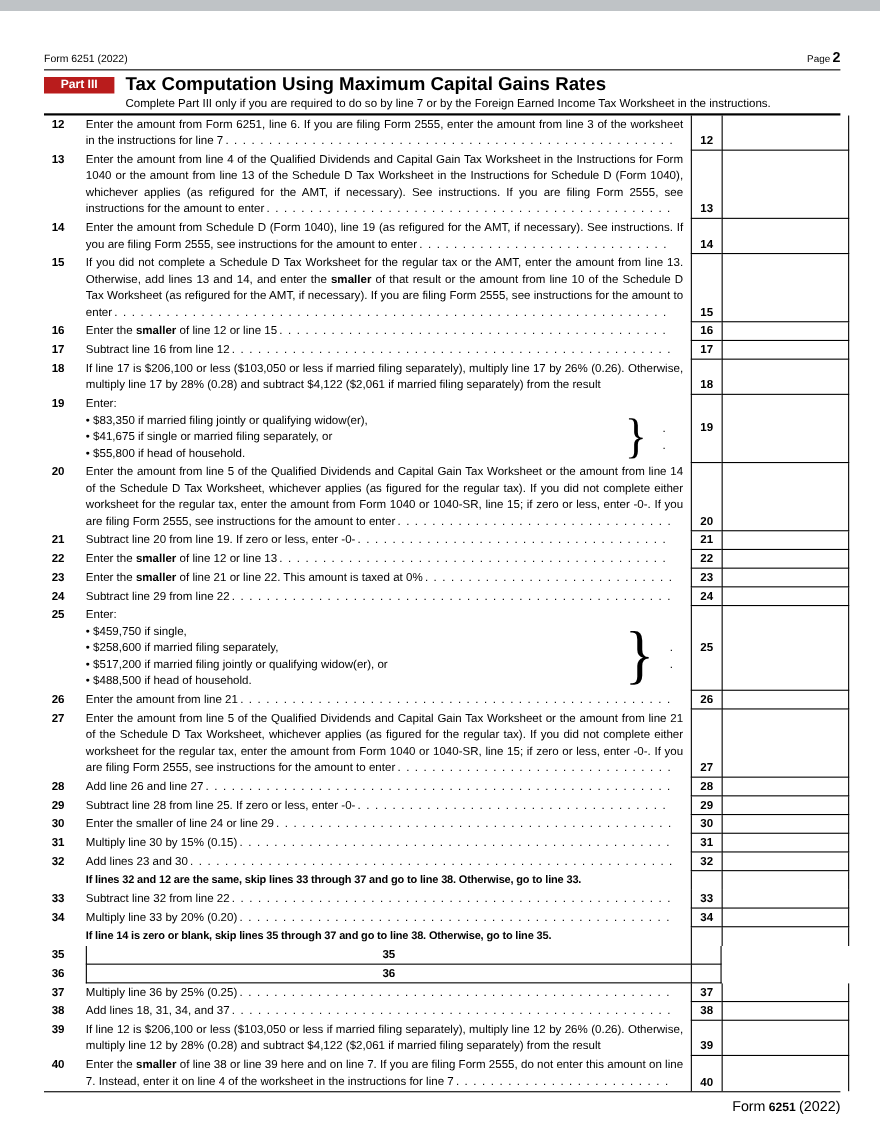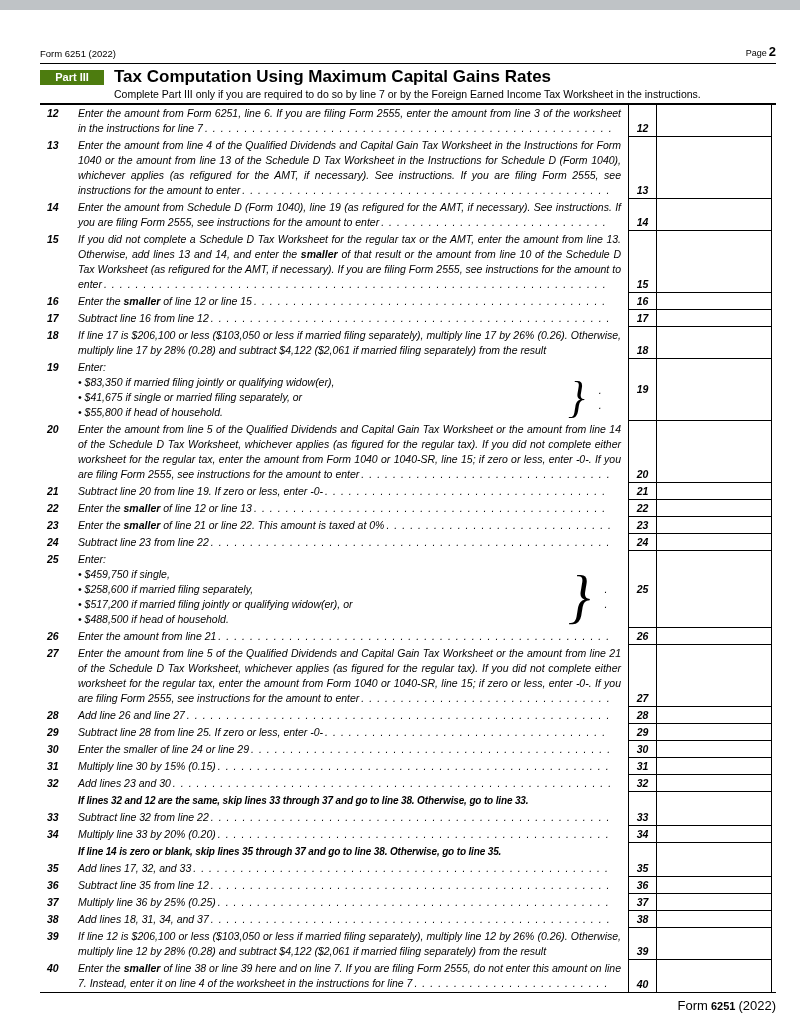--- a/index.html
+++ b/index.html
@@ -1,33 +1,33 @@
 <!DOCTYPE html>
 <html><head>
 <meta charset="utf-8">
 <style>
   * { margin:0; padding:0; box-sizing:border-box; }
   html,body { width:800px; height:1035px; background:#fff; color:#000;
     font-family:"Liberation Sans", sans-serif; overflow:hidden; }
   .top-strip { height:10px; background:#bfc3c6; }
-  .page { padding:0 24px 0 40px; }
+  .page { padding:0 36px 0 40px; }
 
   .header { display:flex; justify-content:space-between; align-items:flex-end;
     margin-top:34px; padding-bottom:4px; border-bottom:1px solid #000; }
   .form-id { font-size:9.5px; }
   .pageinfo { font-size:9px; }
   .page-num { font-size:13px; font-weight:bold; margin-left:2px; }
 
   .part-bar { display:flex; align-items:center; margin-top:3px; }
-  .part-label { background:#4d7c0f; color:#fff; font-weight:bold; font-size:11px;
+  .part-label { background:#b91c1c; color:#fff; font-weight:bold; font-size:11px;
     padding:1px 0 2px; width:64px; text-align:center; flex:0 0 64px; }
   .part-title { font-weight:bold; font-size:17px; margin-left:10px; }
   .part-sub { font-size:10.5px; margin-left:74px; margin-top:1px; padding-bottom:3px; }
 
-  .table { border-top:2px solid #000; border-bottom:1px solid #000;font-style:italic; }
+  .table { border-top:2px solid #000; border-bottom:1px solid #000; }
   .row { display:grid; grid-template-columns:38px 550px 28px 116px; }
   .cell { padding-top:1px; padding-bottom:1px; }
   .cell-num { font-weight:bold; font-size:10.5px; padding-left:7px; line-height:15px; }
   .cell-text { font-size:10.5px; line-height:15px; text-align:justify; padding-right:7px; }
   .cell-boxnum { border-left:1px solid #000; font-weight:bold; font-size:10.5px;
     display:flex; justify-content:center; align-items:flex-end; line-height:13px; }
   .cell-boxnum.center { align-items:center; }
   .cell-amt { border-left:1px solid #000; border-right:1px solid #000; }
   .row.boxed .cell-boxnum, .row.boxed .cell-amt { border-bottom:1px solid #000; }
   .row:last-child .cell-boxnum, .row:last-child .cell-amt { border-bottom:none; }
@@ -148,21 +148,21 @@
         <div class="cell cell-amt"></div>
       </div>
       <div class="row boxed">
         <div class="cell cell-num">23</div>
         <div class="cell cell-text"><span>Enter the </span><span class="b">smaller</span><span> of line 21 or line 22. This amount is taxed at 0%</span><span class="leader">.............................</span></div>
         <div class="cell cell-boxnum">23</div>
         <div class="cell cell-amt"></div>
       </div>
       <div class="row boxed">
         <div class="cell cell-num">24</div>
-        <div class="cell cell-text"><span>Subtract line 23 from line 22</span><span class="leader">...................................................</span></div>
+        <div class="cell cell-text"><span>Subtract line 29 from line 22</span><span class="leader">...................................................</span></div>
         <div class="cell cell-boxnum">24</div>
         <div class="cell cell-amt"></div>
       </div>
       <div class="row boxed">
         <div class="cell cell-num">25</div>
         <div class="cell cell-text">
           <div>Enter:</div>
           <div class="brace-wrap">
             <div class="bullets">
               <div>• $459,750 if single,</div>
@@ -238,27 +238,25 @@
         <div class="cell cell-amt"></div>
       </div>
       <div class="row note-row">
         <div class="cell cell-num"></div>
         <div class="cell cell-text"><span class="b">If line 14 is zero or blank, skip lines 35 through 37 and go to line 38. Otherwise, go to line 35.</span></div>
         <div class="cell cell-boxnum"></div>
         <div class="cell cell-amt"></div>
       </div>
       <div class="row boxed">
         <div class="cell cell-num">35</div>
-        <div class="cell cell-text"><span>Add lines 17, 32, and 33</span><span class="leader">.....................................................</span></div>
         <div class="cell cell-boxnum">35</div>
         <div class="cell cell-amt"></div>
       </div>
       <div class="row boxed">
         <div class="cell cell-num">36</div>
-        <div class="cell cell-text"><span>Subtract line 35 from line 12</span><span class="leader">...................................................</span></div>
         <div class="cell cell-boxnum">36</div>
         <div class="cell cell-amt"></div>
       </div>
       <div class="row boxed">
         <div class="cell cell-num">37</div>
         <div class="cell cell-text"><span>Multiply line 36 by 25% (0.25)</span><span class="leader">..................................................</span></div>
         <div class="cell cell-boxnum">37</div>
         <div class="cell cell-amt"></div>
       </div>
       <div class="row boxed">

